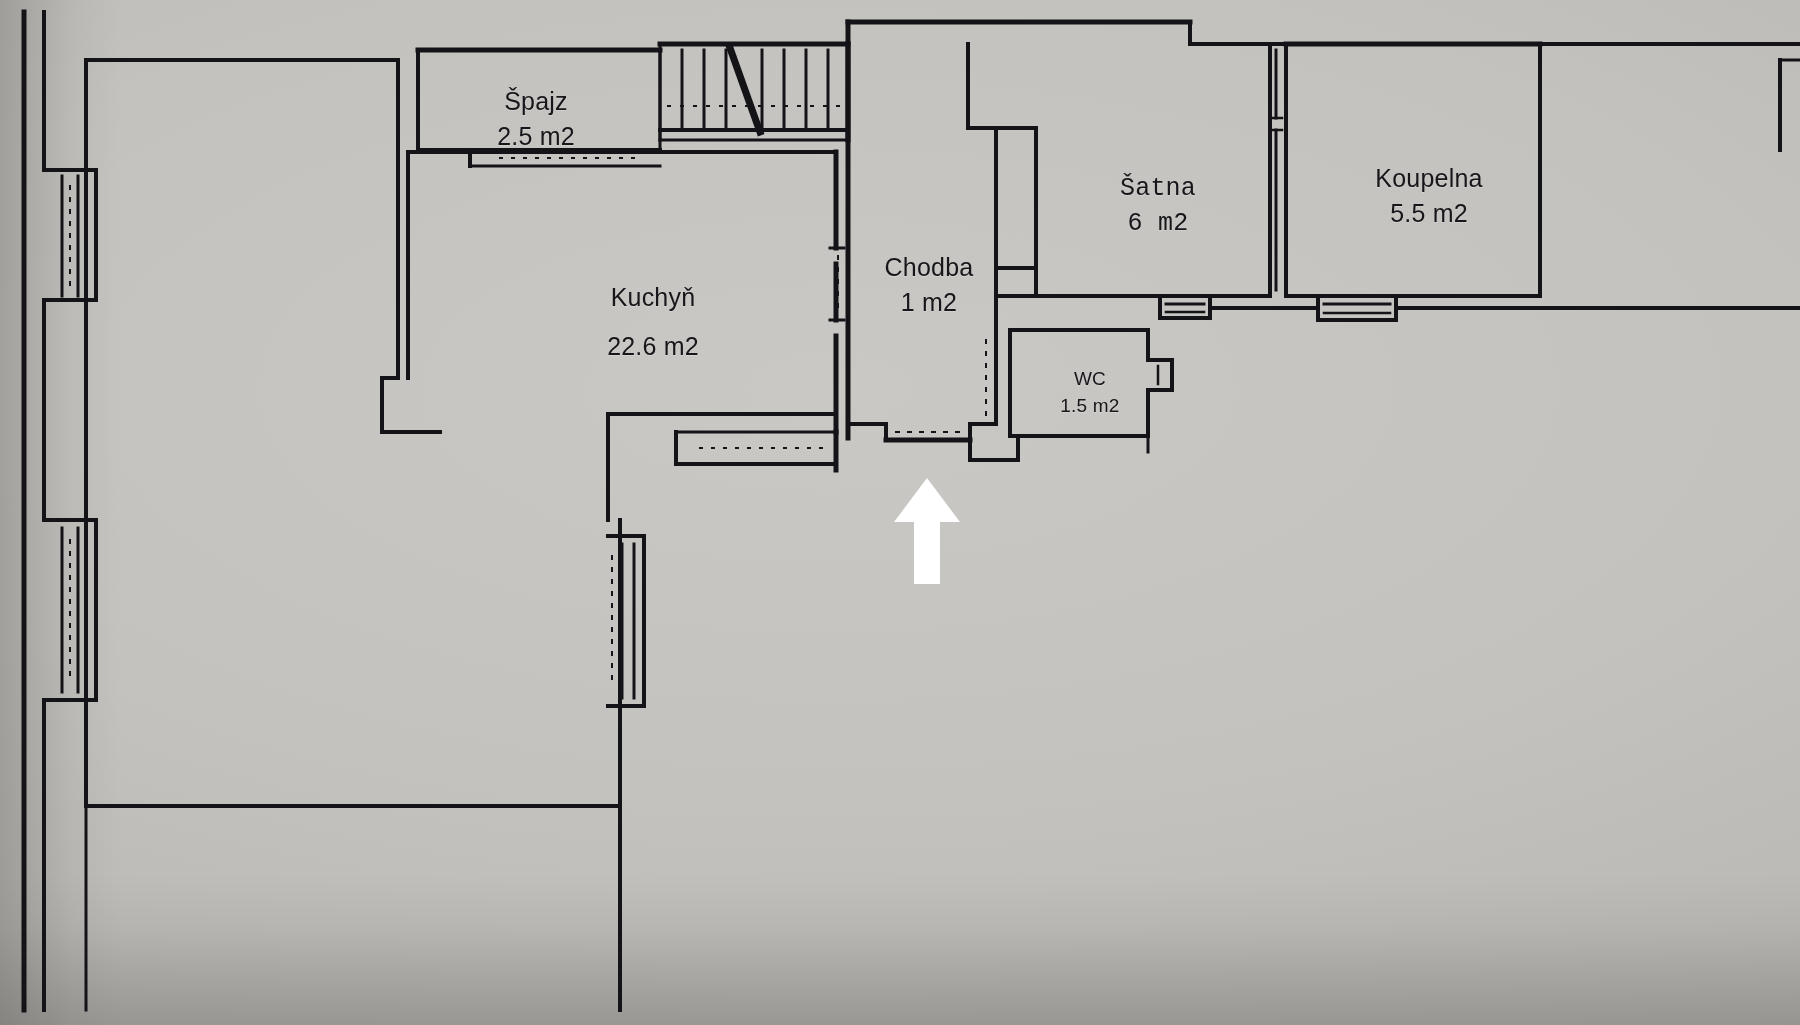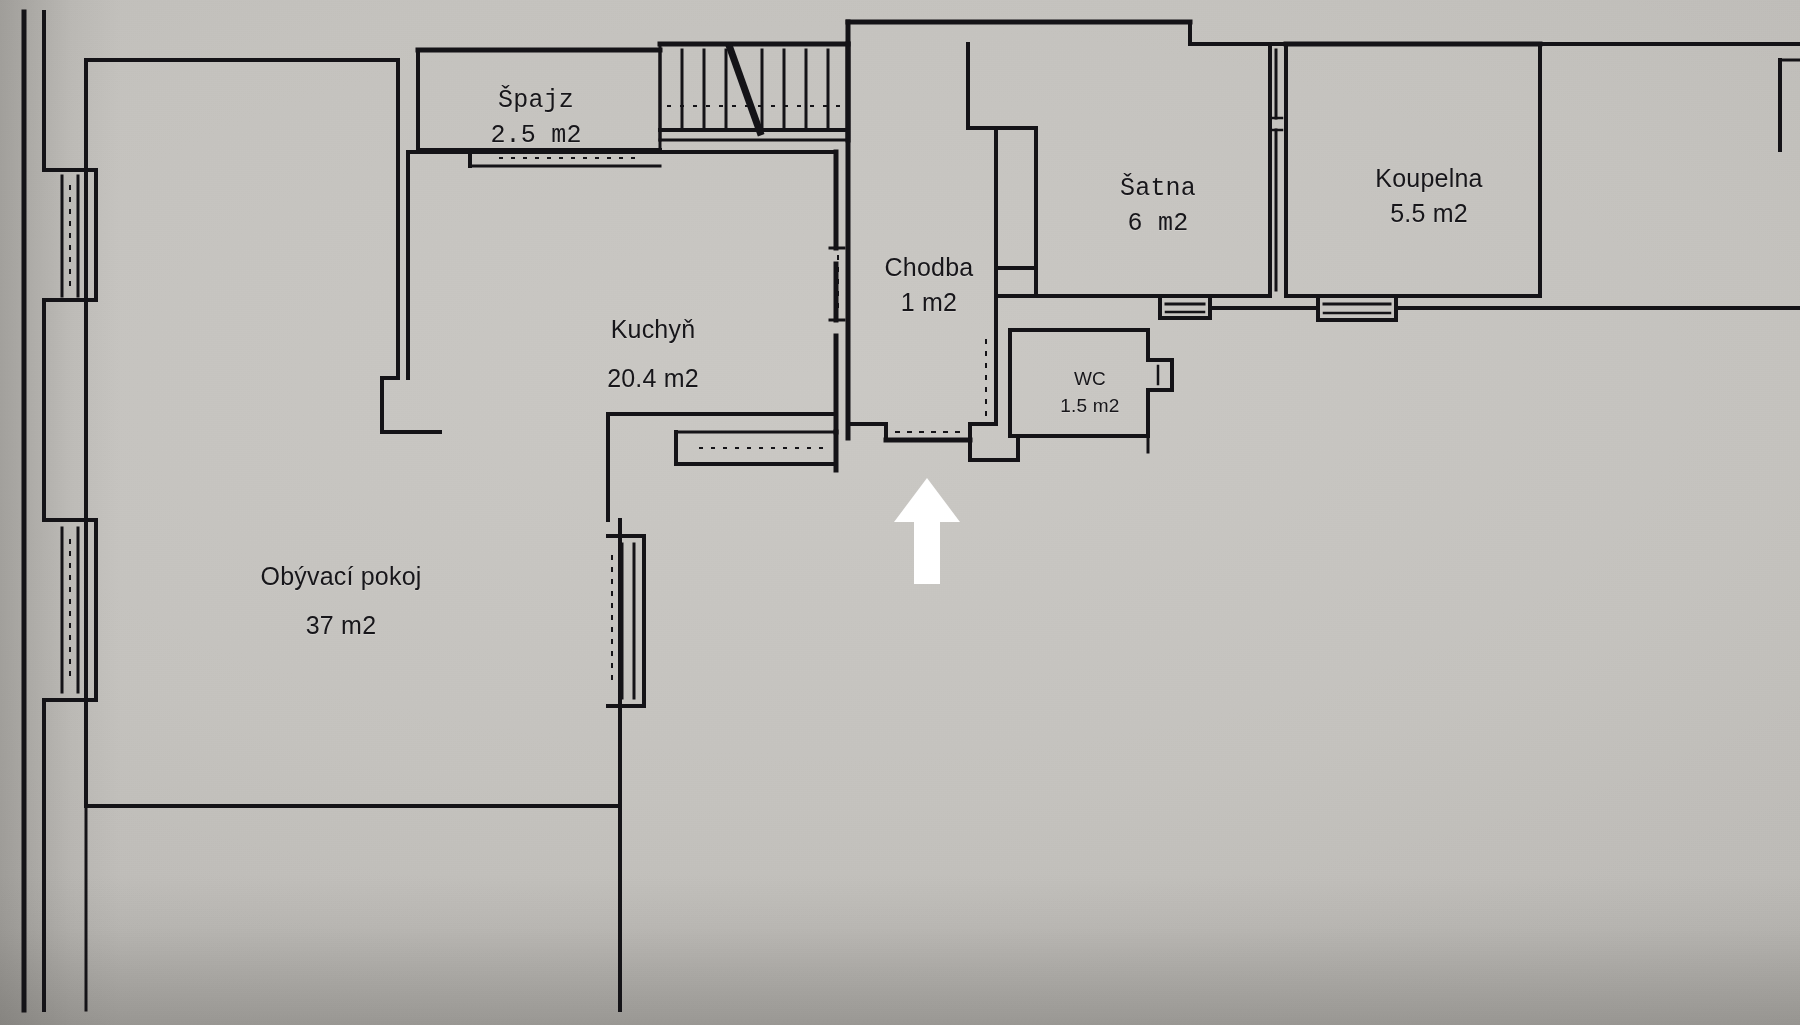--- a/index.html
+++ b/index.html
@@ -219,28 +219,28 @@
       <path d="M 1148 360 L 1172 360" stroke-width="4"></path>
       <path d="M 1148 390 L 1172 390" stroke-width="4"></path>
       <path d="M 1172 360 L 1172 390" stroke-width="4"></path>
       <path d="M 1158 366 L 1158 384" stroke-width="2.5"></path>
 
       <path d="M 1018 460 L 1018 436" stroke-width="4"></path>
       <path d="M 1148 436 L 1148 452" stroke-width="3"></path>
     </g>
   </svg>
 
-  <div class="room-label" style="left:536px; top:84px;font-family:Liberation Mono, monospace;">
+  <div class="room-label" style="left:536px; top:84px;">
     <span class="r-name">Špajz</span>
     <span class="r-area">2.5 m2</span>
   </div>
 
-  <div class="room-label label-gap" style="left:653px; top:280px;margin-top:32px;">
+  <div class="room-label label-gap" style="left:653px; top:280px;">
     <span class="r-name">Kuchyň</span>
-    <span class="r-area">20.4 m2</span>
+    <span class="r-area">22.6 m2</span>
   </div>
 
   <div class="room-label" style="left:929px; top:250px;text-align:center;">
     <span class="r-name">Chodba</span>
     <span class="r-area">1 m2</span>
   </div>
 
   <div class="room-label" style="left:1158px; top:172px;font-family:Liberation Mono, monospace;">
     <span class="r-name">Šatna</span>
     <span class="r-area">6 m2</span>
@@ -249,22 +249,18 @@
   <div class="room-label" style="left:1429px; top:161px;">
     <span class="r-name">Koupelna</span>
     <span class="r-area">5.5 m2</span>
   </div>
 
   <div class="room-label tight" style="left:1090px; top:366px; font-size:19px;">
     <span class="r-name">WC</span>
     <span class="r-area">1.5 m2</span>
   </div>
 
-  <div class="room-label label-gap" style="left:341px; top:559px;">
-    <span class="r-name">Obývací pokoj</span>
-    <span class="r-area">37 m2</span>
-  </div>
 
   <svg style="position:absolute; left:890px; top:476px; width:74px; height:110px;" viewBox="0 0 74 110" aria-hidden="true">
     <polygon points="37,2 70,46 50,46 50,108 24,108 24,46 4,46" fill="#ffffff"></polygon>
   </svg>
 
 </div>
 
 </body></html>

